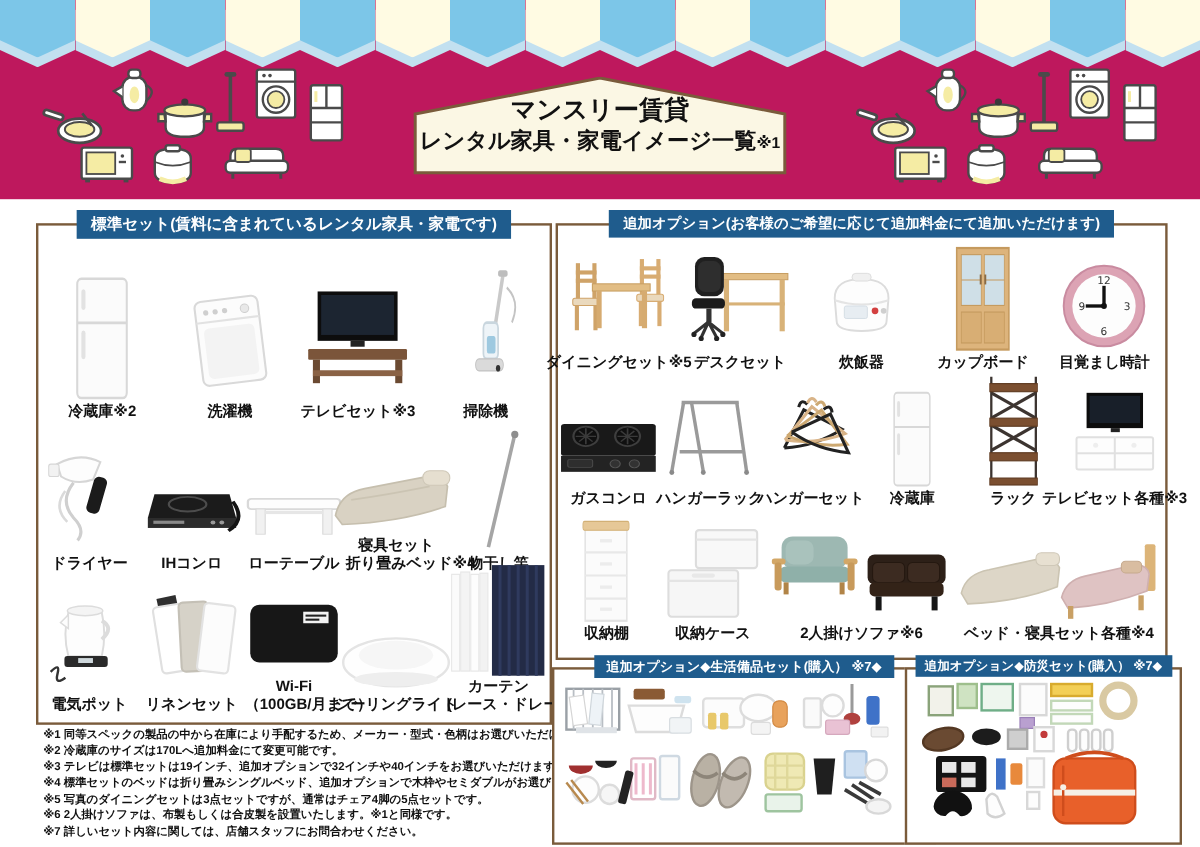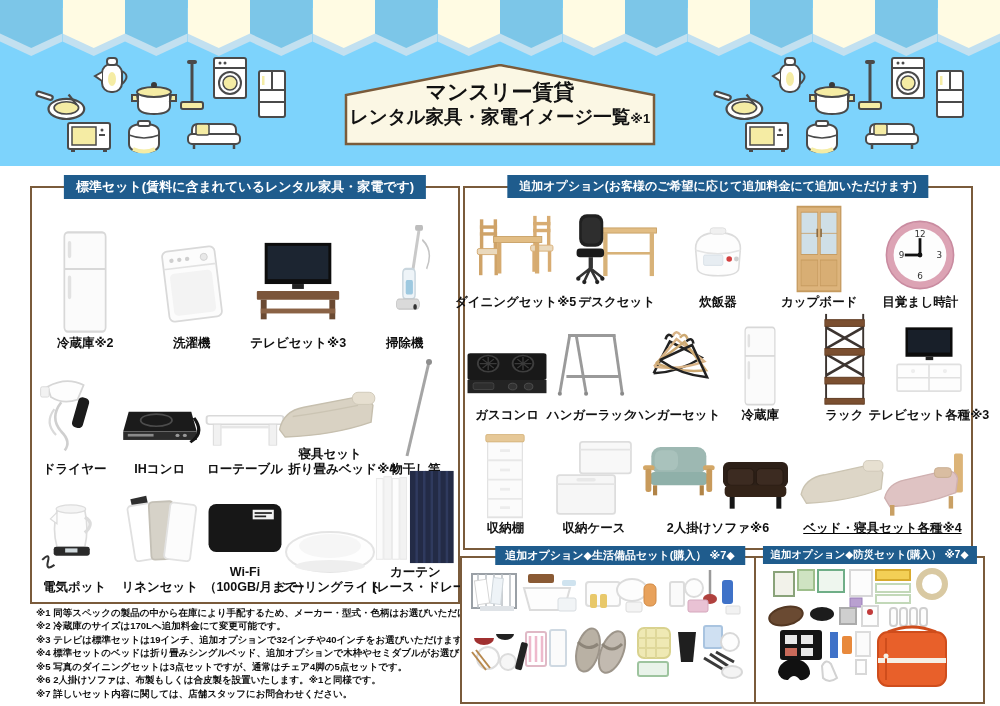--- a/index.html
+++ b/index.html
@@ -1,20 +1,20 @@
 <!DOCTYPE html>
 <html><head>
 <meta charset="utf-8">
 <style>
   html,body{margin:0;padding:0;}
   body{font-family:"Liberation Sans","DejaVu Sans",sans-serif;background:#fff;}
   #page{position:relative;width:1000px;height:706px;background:#ffffff;overflow:hidden;}
 
   
-  .top-band{position:absolute;left:0;top:0;width:1000px;height:166px;background:#7dd3fc;}
+  .top-band{position:absolute;left:0;top:0;width:1000px;height:166px;background:#be185d;}
   .awning{position:absolute;left:0;width:1000px;height:48px;display:flex;}
   .awning.shadow{top:8px;}
   .awning.main{top:0;}
   .awning div{flex:1;clip-path:polygon(0 0,100% 0,100% 70%,50% 100%,0 70%);}
   .awning.main div:nth-child(odd){background:#7cc6e8;}
   .awning.main div:nth-child(even){background:#fffbe3;}
   .awning.shadow div{background:#c2e0f0;}
 
   .icon-cluster{position:absolute;top:52px;width:262px;height:112px;}
   .icon-cluster svg{position:absolute;}
@@ -38,21 +38,21 @@
   #panel-standard .row1{height:152px;margin-top:10px;}
   #panel-standard .row2{height:126px;}
   #panel-standard .row3{height:118px;}
   #panel-optional .row{height:113px;}
   #panel-optional .rowa{margin-top:8px;}
 
   .cell{display:flex;flex-direction:column;align-items:center;justify-content:flex-end;flex:1;min-width:0;}
   .cell .img{display:flex;align-items:flex-end;justify-content:center;}
   .lbl{font-weight:bold;font-size:12.5px;line-height:1.15;color:#111;text-align:center;white-space:nowrap;}
   .lbl .l2{display:block;padding-left:24px;}
-  .w17{flex:0 0 16%;} .w20{flex:0 0 19%;} .w30{flex:0 0 30%;} .w33{flex:0 0 35%;text-decoration:underline;}
+  .w17{flex:0 0 16%;} .w20{flex:0 0 19%;} .w30{flex:0 0 30%;} .w33{flex:0 0 35%;}
 
   
   #footnotes{position:absolute;left:36px;top:606px;width:424px;}
   .fn{font-size:9.5px;font-weight:bold;color:#111;line-height:1.42;white-space:nowrap;}
 
   
   #box-life{left:460px;top:556px;width:288px;height:144px;padding-left:28px;}
   #box-life .hdr{font-size:11px;top:-12px;padding:2px 10px;}
   #box-disaster{left:754px;top:556px;width:215px;height:144px;padding-left:12px;}
   #box-disaster .hdr{font-size:10.5px;top:-12px;padding:2px 8px;}

